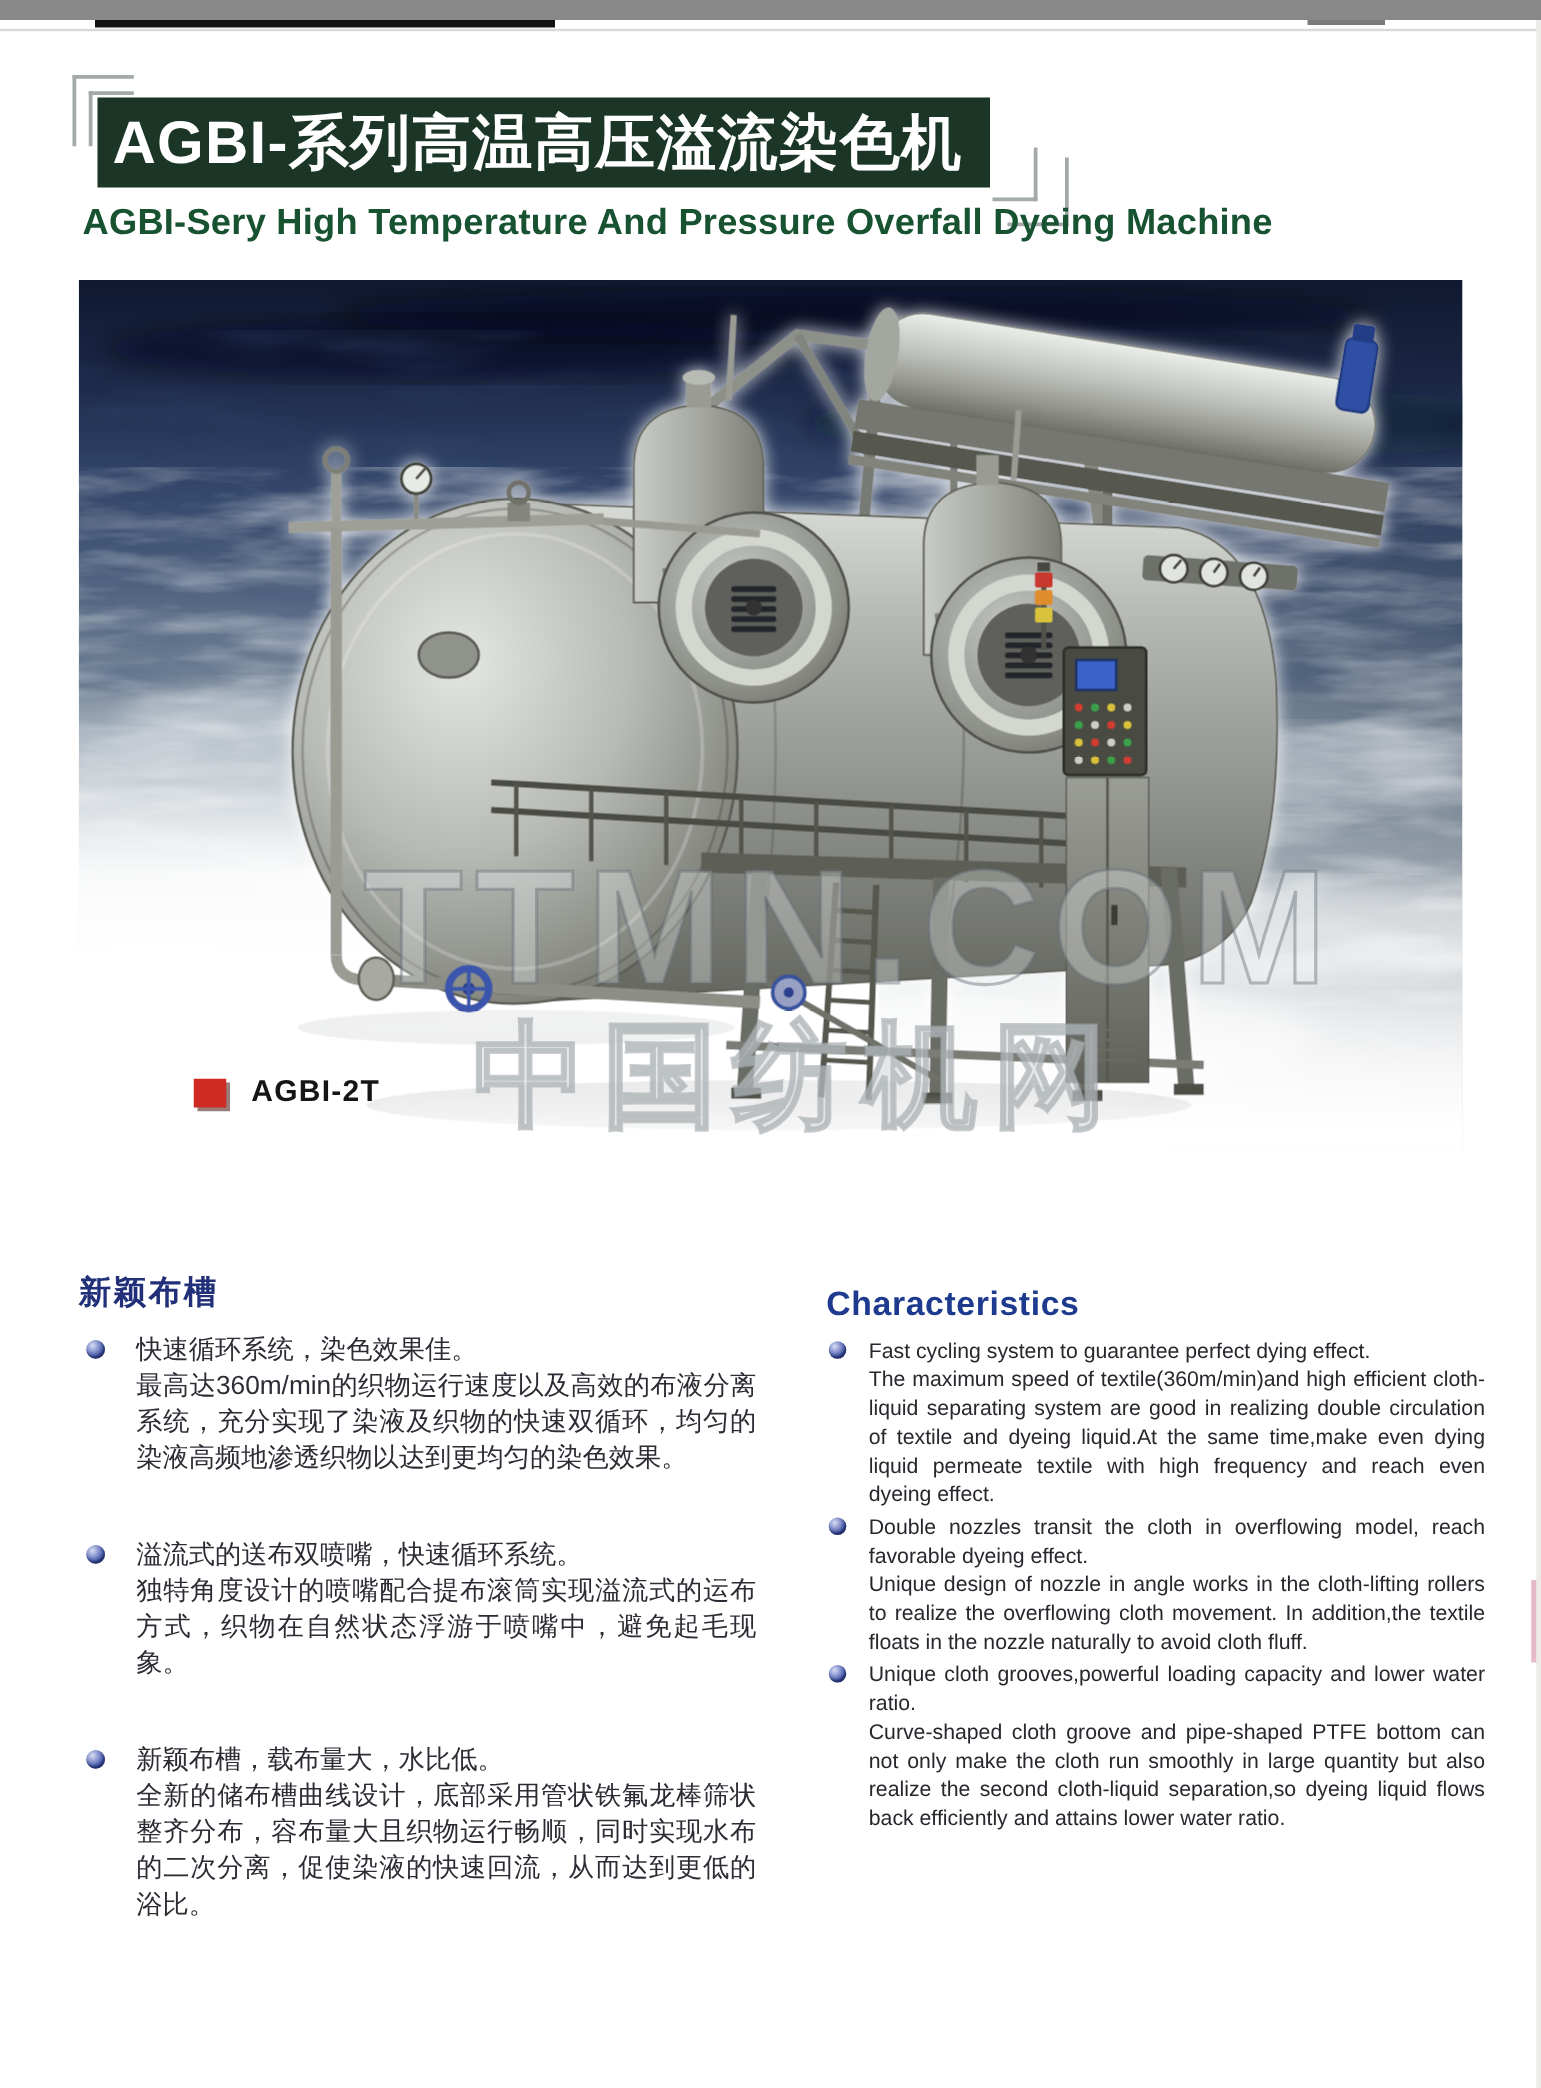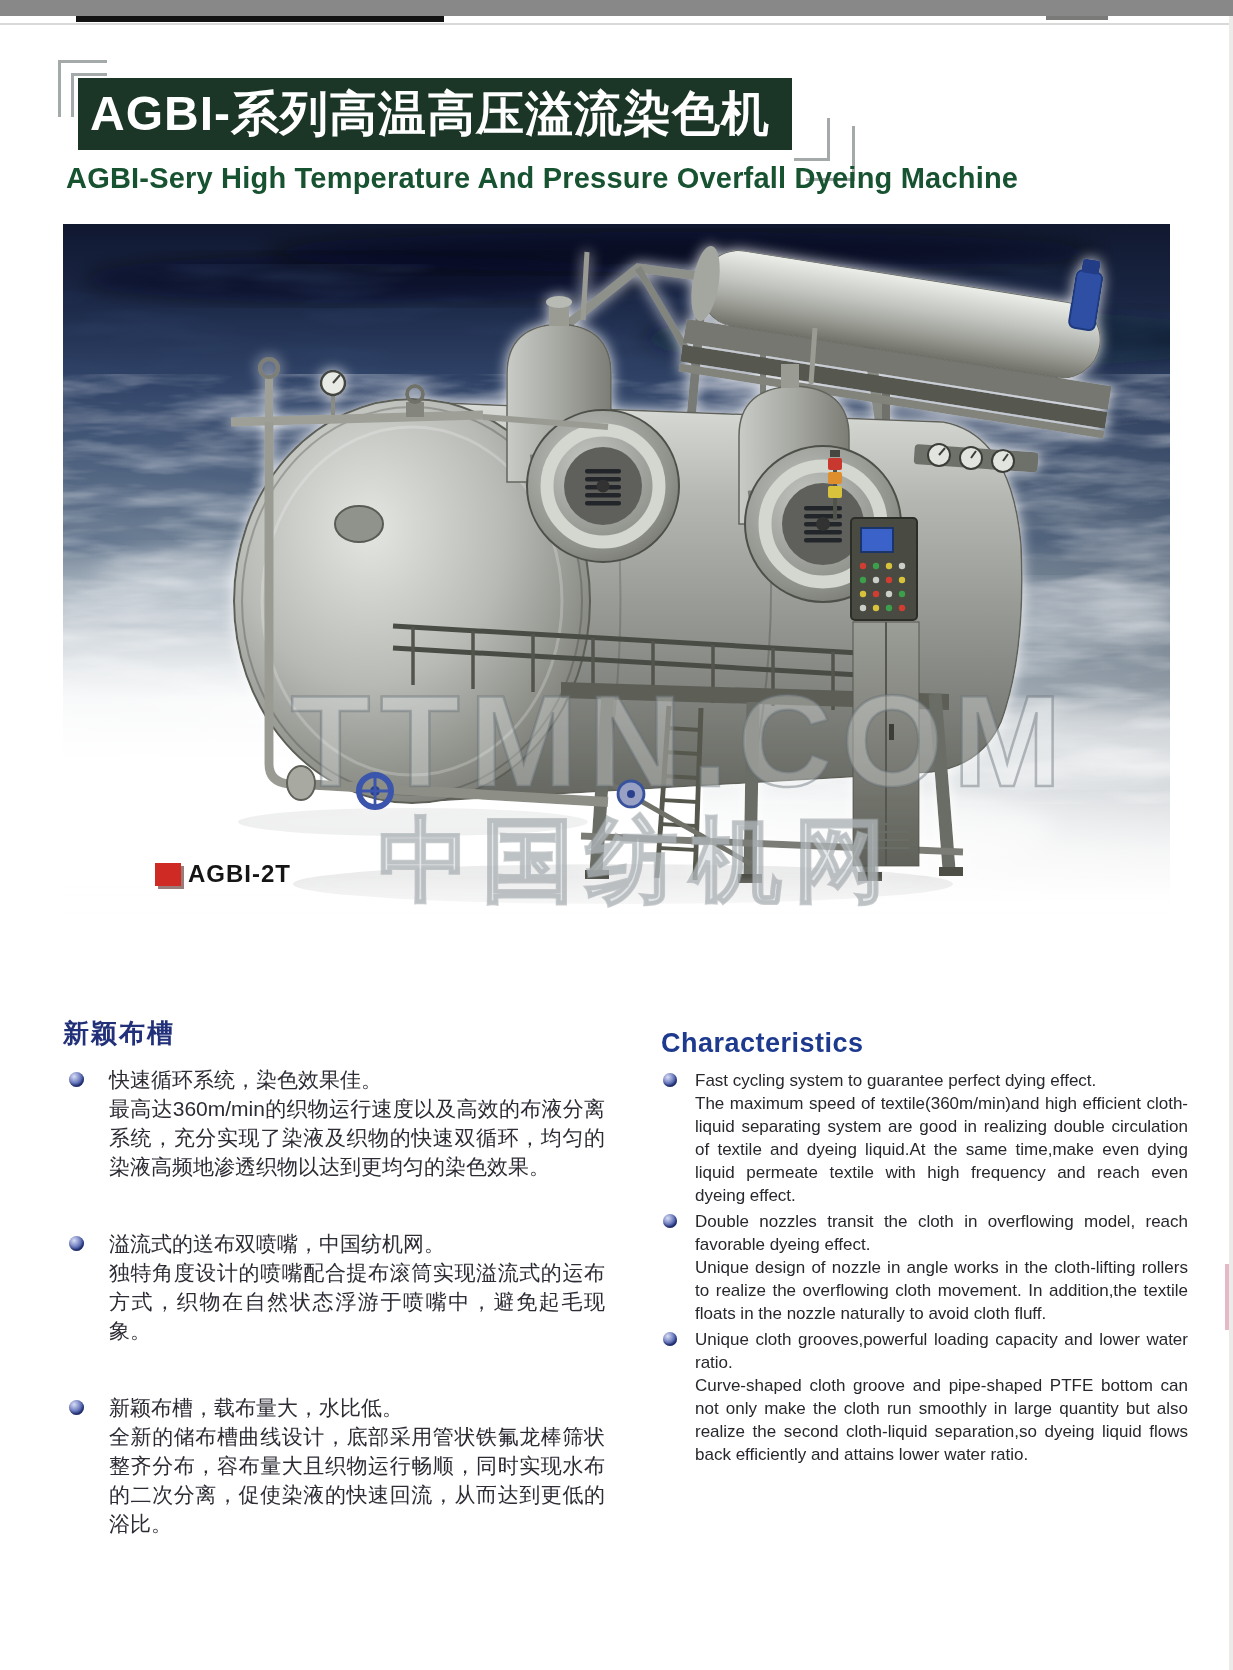--- a/index.html
+++ b/index.html
@@ -27,21 +27,21 @@
     font-weight:bold;font-size:48px;letter-spacing:1px;white-space:nowrap;
   }
   .subtitle{
     position:absolute;left:66px;top:146px;width:1100px;
     font-size:29px;font-weight:bold;color:#175231;letter-spacing:.2px;white-space:nowrap;
   }
   
   .photo{position:absolute;left:63px;top:208px;width:1107px;height:697px;text-align:center;}
   .photo svg{display:block;}
   .model-label{
-    position:absolute;left:92px;top:636px;display:flex;align-items:center;gap:7px;
+    position:absolute;left:92px;top:636px;display:flex;align-items:center;gap:20px;
     font-weight:bold;font-size:24px;color:#151515;letter-spacing:1px;
   }
   .red-sq{width:26px;height:23px;background:#cf2b24;box-shadow:3px 3px 0 rgba(70,14,10,.55);display:inline-block;}
   
   .col{position:absolute;}
   .col-cn{left:63px;top:1000px;width:542px;}
   .col-en{left:661px;top:1012px;width:527px;}
   .col h2{margin:0;font-weight:bold;}
   .col-cn h2{font-size:26px;color:#22307a;margin-bottom:14px;letter-spacing:2px;}
   .col-en h2{font-size:27px;color:#1d3a8f;margin-bottom:10px;letter-spacing:.5px;}
@@ -380,21 +380,21 @@
 
   <div class="col col-cn">
     <h2>新颖布槽</h2>
     <div class="item">
       <span class="sphere"></span>
       <div class="cn-text">快速循环系统，染色效果佳。</div>
       <div class="cn-text cn-body">最高达360m/min的织物运行速度以及高效的布液分离系统，充分实现了染液及织物的快速双循环，均匀的染液高频地渗透织物以达到更均匀的染色效果。</div>
     </div>
     <div class="item">
       <span class="sphere"></span>
-      <div class="cn-text">溢流式的送布双喷嘴，中国纺机网。</div>
+      <div class="cn-text">溢流式的送布双喷嘴，快速循环系统。</div>
       <div class="cn-text cn-body">独特角度设计的喷嘴配合提布滚筒实现溢流式的运布方式，织物在自然状态浮游于喷嘴中，避免起毛现象。</div>
     </div>
     <div class="item">
       <span class="sphere"></span>
       <div class="cn-text">新颖布槽，载布量大，水比低。</div>
       <div class="cn-text cn-body">全新的储布槽曲线设计，底部采用管状铁氟龙棒筛状整齐分布，容布量大且织物运行畅顺，同时实现水布的二次分离，促使染液的快速回流，从而达到更低的浴比。</div>
     </div>
   </div>
 
   <div class="col col-en">

